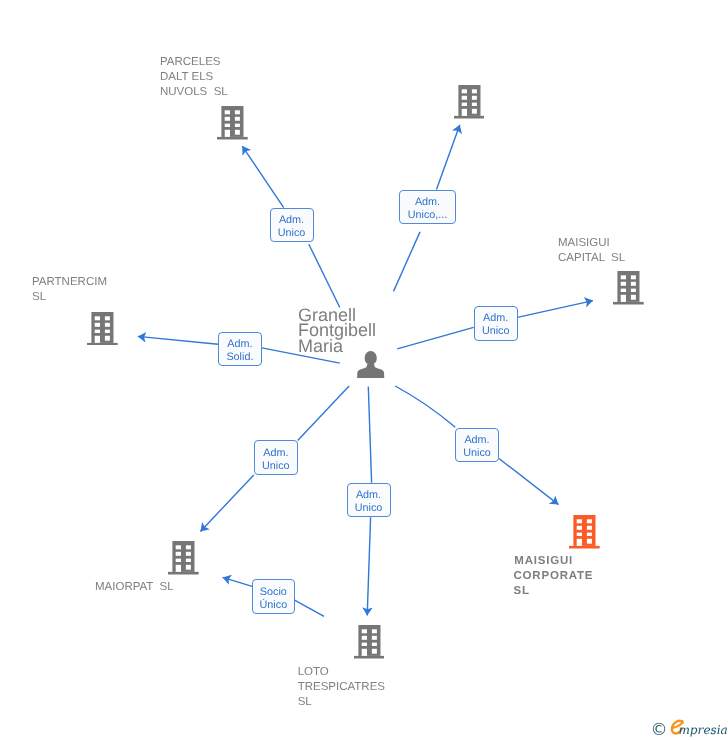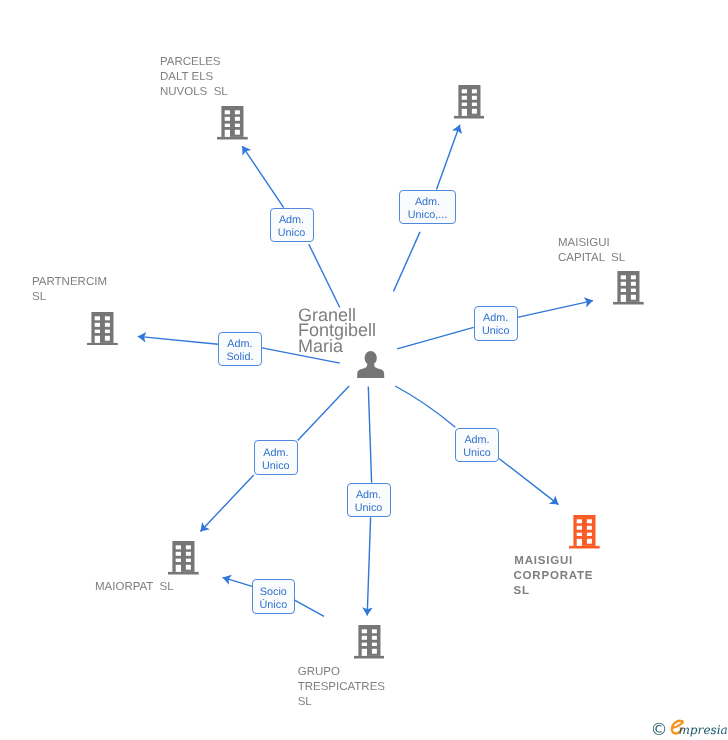--- a/index.html
+++ b/index.html
@@ -175,21 +175,21 @@
           <rect x="17.9" y="4.3" width="5" height="4"></rect>
         <rect x="7.7" y="10.8" width="5.3" height="4"></rect>
           <rect x="17.9" y="10.8" width="5" height="4"></rect>
         <rect x="7.7" y="17.6" width="5.3" height="3.4"></rect>
           <rect x="17.9" y="17.6" width="5" height="3.4"></rect>
         <rect x="7.7" y="23.8" width="5.3" height="7.1"></rect>
           <rect x="17.9" y="23.8" width="5" height="4.9"></rect>
       </g>
     </svg>
   </div>
-  <div class="nlabel" style="left:297.7px;top:664.8px;width:140px;">GRUPO
+  <div class="nlabel" style="left:297.7px;top:664.8px;width:140px;">LOTO
 TRESPICATRES
 SL</div>
 
   <div class="icon" style="left:569.3px;top:515.2px;">
     <svg width="30.7" height="33.5" viewBox="0 0 30.7 33.5" xmlns="http://www.w3.org/2000/svg">
       <path fill="#fb5c26" d="M4.4,0 h22.1 v30.9 h-22.1 z"></path>
       <rect x="0" y="30.9" width="30.7" height="2.6" fill="#fb5c26"></rect>
       <g fill="#ffffff">
         <rect x="7.7" y="4.3" width="5.3" height="4"></rect>
           <rect x="17.9" y="4.3" width="5" height="4"></rect>

